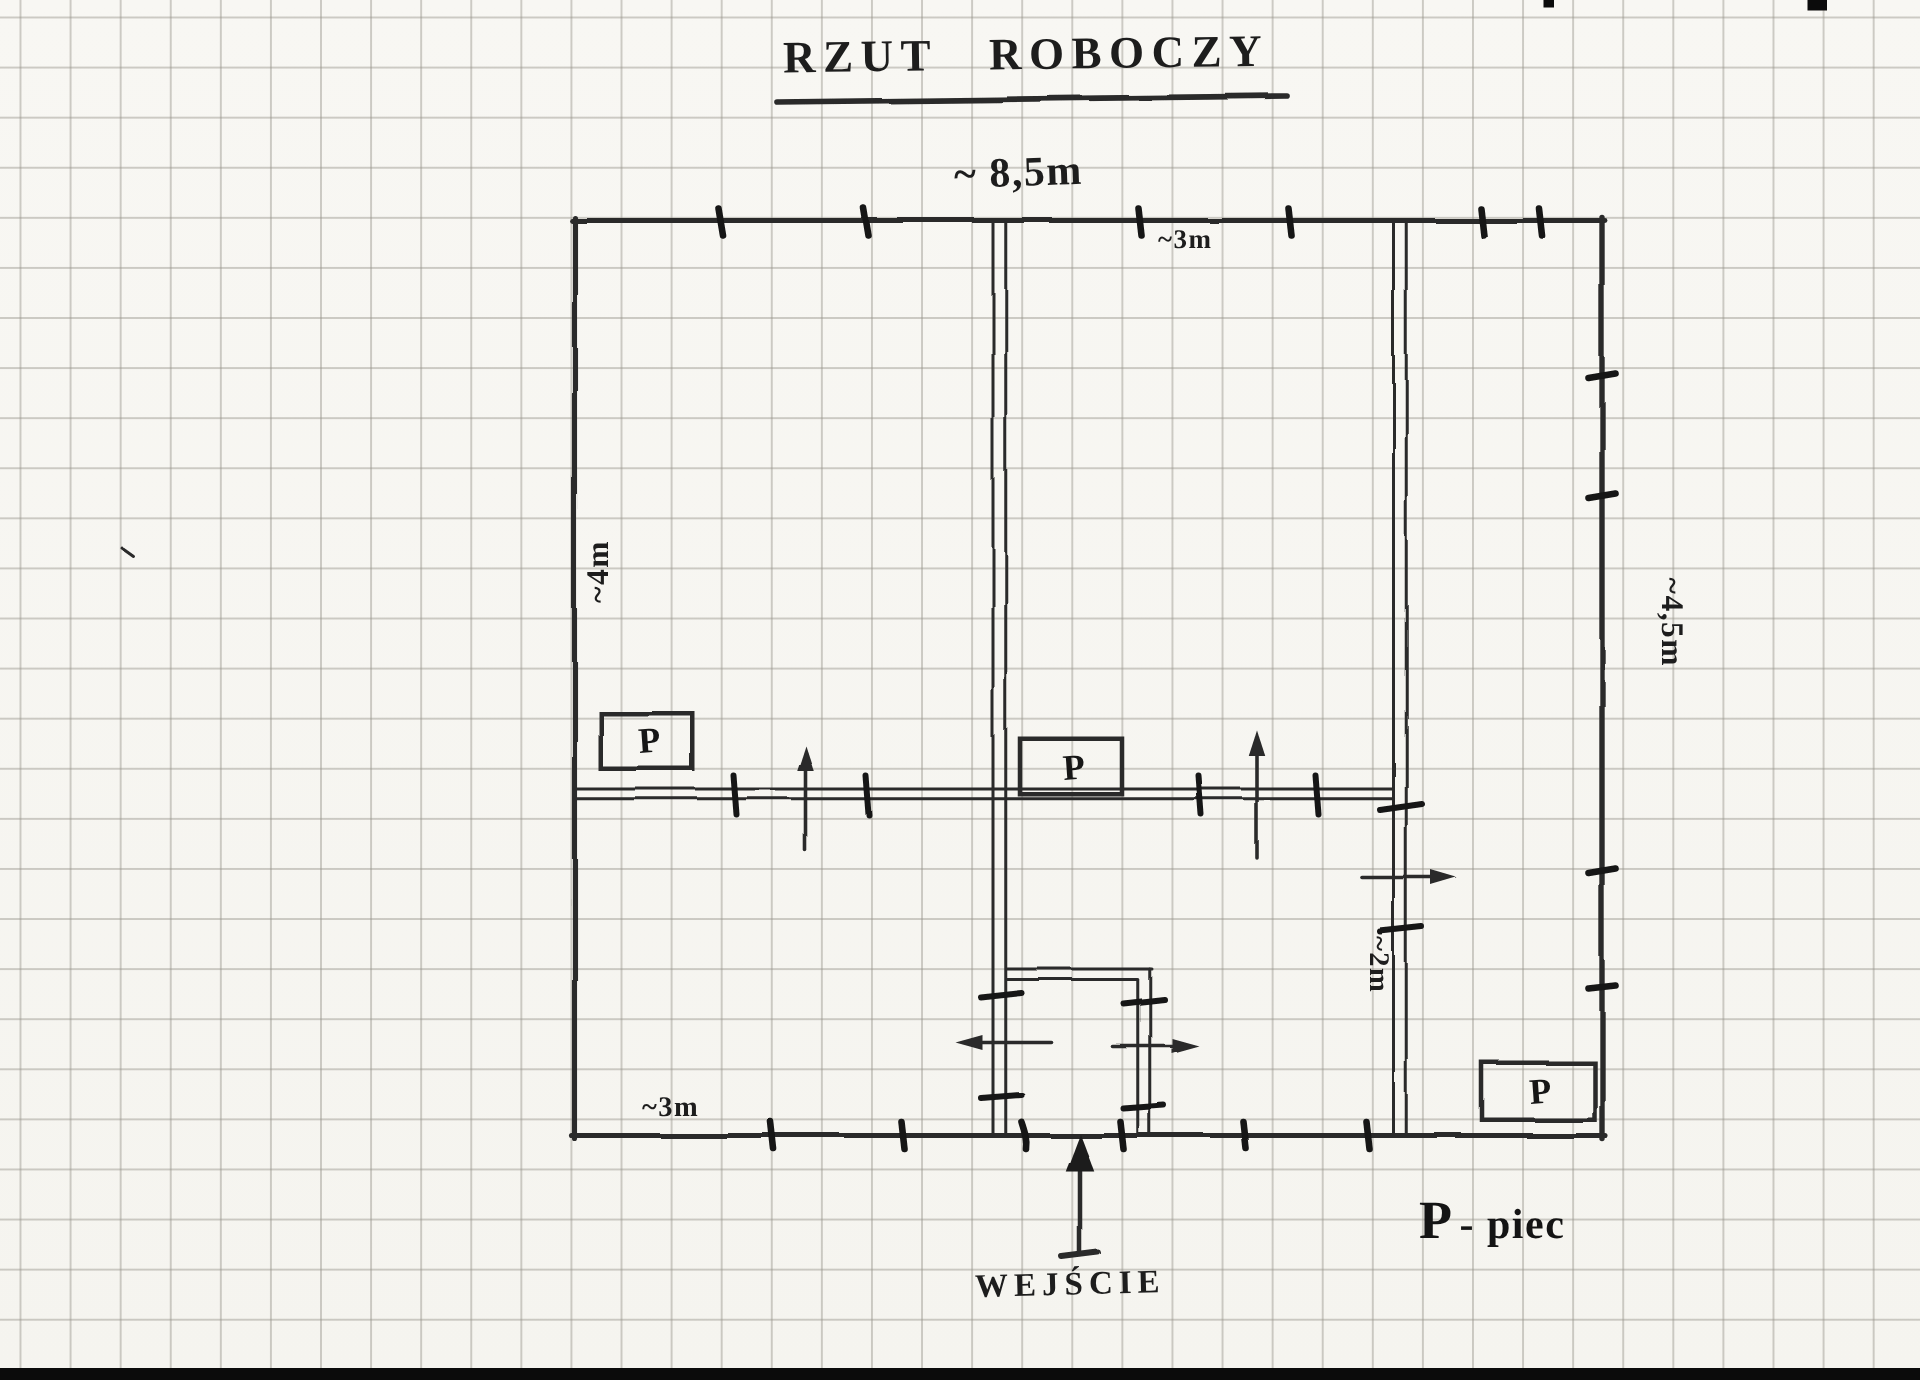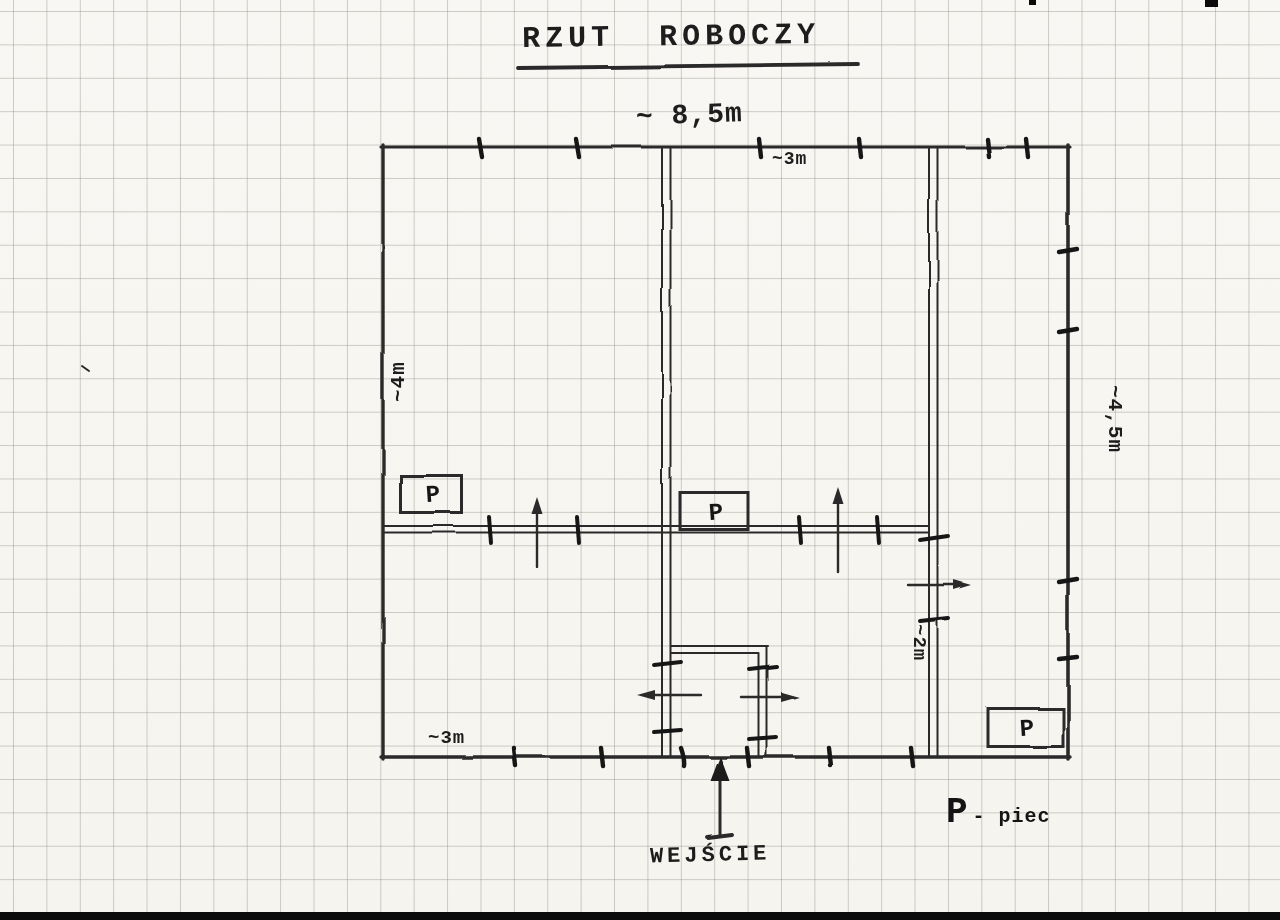--- a/index.html
+++ b/index.html
@@ -5,34 +5,34 @@
   html,body{margin:0;padding:0;background:#e8e7e3;}
   .paper{
     position:relative;width:1280px;height:920px;overflow:hidden;
     background-color:#f7f6f2;
     background-image:
       linear-gradient(to right, rgba(150,147,138,0.45) 1px, transparent 1px),
       linear-gradient(to bottom, rgba(150,147,138,0.45) 1px, transparent 1px),
       linear-gradient(180deg,#f8f7f3 0%,#f5f4ef 100%);
     background-size:33.4px 33.4px, 33.4px 33.4px, 100% 100%;
     background-position:13px 11px, 13px 11px, 0 0;
-    font-family:Liberation Mono, monospace;
+    font-family:Liberation Serif, serif;
   }
   svg.draw{position:absolute;left:0;top:0;}
   .lbl{position:absolute;color:#1d1d1d;white-space:nowrap;line-height:1;}
   .title{font-size:30px;font-weight:bold;letter-spacing:5px;word-spacing:22px;transform:rotate(-0.8deg);}
   .dim-big{font-size:28px;font-weight:bold;transform:rotate(-2deg);letter-spacing:1px;}
   .dim{font-size:18px;font-weight:bold;letter-spacing:1px;}
   .rot90{transform-origin:0 0;transform:rotate(90deg);}
   .rotm90{transform-origin:0 0;transform:rotate(-90deg);}
   .stove-p{position:absolute;font-size:24px;font-weight:bold;color:#161616;transform:translate(-50%,-50%) rotate(-4deg);}
   .entrance{font-size:22px;font-weight:bold;letter-spacing:4px;transform:rotate(-1.5deg);}
   .legend{position:absolute;display:flex;align-items:baseline;gap:5px;color:#141414;}
   .legend .sym{font-size:36px;font-weight:bold;}
-  .legend .rest{font-size:20px;font-weight:bold;letter-spacing:1px;}
+  .legend .rest{font-size:28px;font-weight:bold;letter-spacing:1px;}
   .scan-strip{position:absolute;left:0;bottom:0;width:1280px;height:8px;background:#0b0b0b;}
   .scan-mark{position:absolute;background:#0b0b0b;}
 </style>
 </head>
 <body>
 
 <div class="paper">
 
   <svg class="draw" width="1280" height="920" viewBox="0 0 1280 920">
     <defs>

